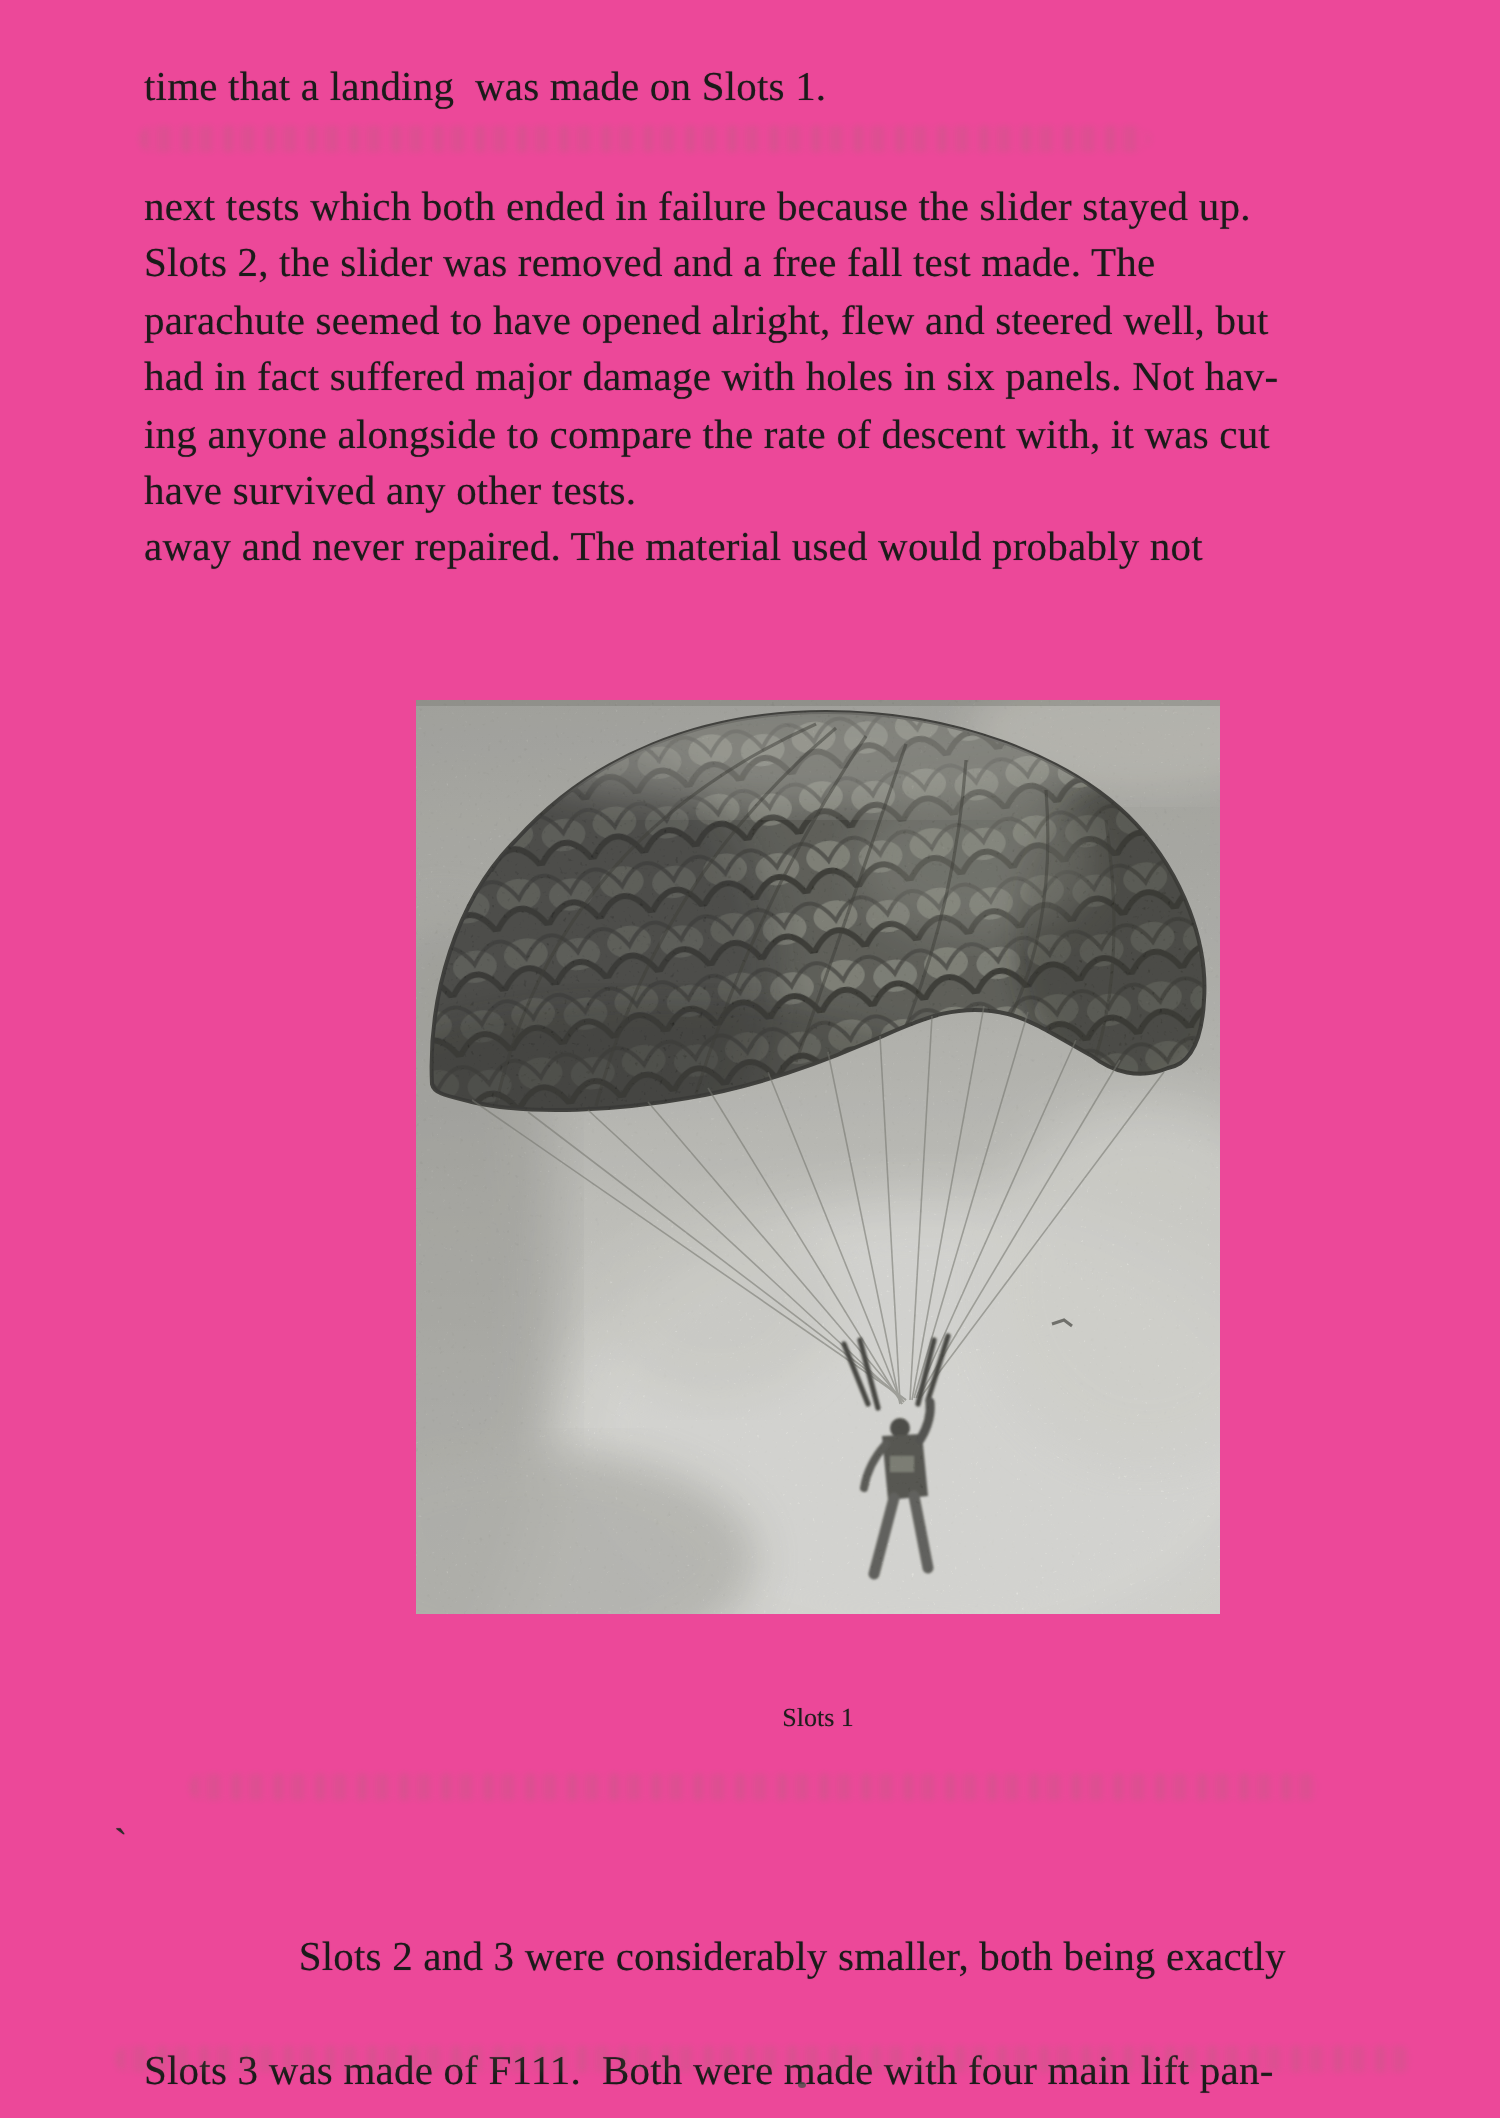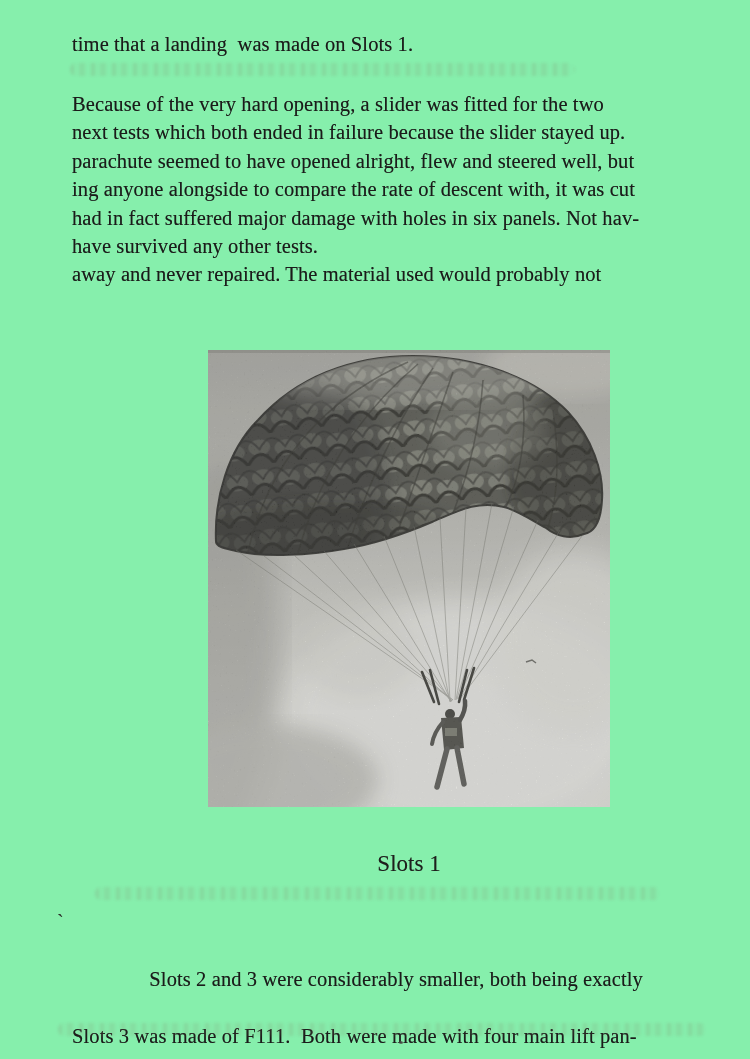--- a/index.html
+++ b/index.html
@@ -1,40 +1,40 @@
 <!DOCTYPE html>
 <html><head>
 <meta charset="utf-8">
 <style>
   html,body{margin:0;padding:0;}
   body{width:750px;height:1059px;background:#ffffff;overflow:hidden;}
   .page{
     position:relative;width:750px;height:1059px;
-    background:#86efac;
+    background:#ec4899;
     font-family:"Liberation Serif","DejaVu Serif",serif;
     color:#1b1b1a;
   }
   .para{position:absolute;left:72px;}
   .line{
     font-size:20.5px;line-height:28.4px;white-space:pre;
     letter-spacing:0.1px;
     text-shadow:0 0 0.5px rgba(20,20,20,0.45);
   }
   .p1{top:30px;}
   .p2{top:90px;}
   .p3{top:908px;}
   .p3 .first-line{position:relative;}
   .p3 .indented{margin-left:46px;margin-top:11px;}
   .stray-mark{
     position:absolute;left:-15px;top:0;
     font-size:20px;color:#2c2c2a;
   }
   .photo-caption{
     position:absolute;left:208px;top:851px;width:402px;
-    text-align:center;font-size:23px;color:#1e1e1c;
+    text-align:center;font-size:13px;color:#1e1e1c;
     text-shadow:0 0 0.5px rgba(20,20,20,0.4);
   }
   .photo-frame{
     position:absolute;left:208px;top:350px;width:402px;height:457px;
     margin:0;padding:0;
   }
   .photo-frame svg{display:block;width:402px;height:457px;}
   
   .ghost{
     position:absolute;height:13px;border-radius:6px;
@@ -59,25 +59,25 @@
 
 <div class="page">
 
   <div class="para p1">
     <div class="line">time that a landing  was made on Slots 1.</div>
   </div>
 
   <div class="ghost ghost-1"></div>
 
   <div class="para p2">
-    <div class="line">Because of the very hard opening, a slider was fitted for the two</div>
     <div class="line">next tests which both ended in failure because the slider stayed up.</div>
+    <div class="line">Slots 2, the slider was removed and a free fall test made. The</div>
     <div class="line">parachute seemed to have opened alright, flew and steered well, but</div>
+    <div class="line">had in fact suffered major damage with holes in six panels. Not hav-</div>
     <div class="line">ing anyone alongside to compare the rate of descent with, it was cut</div>
-    <div class="line">had in fact suffered major damage with holes in six panels. Not hav-</div>
     <div class="line">have survived any other tests.</div>
     <div class="line">away and never repaired. The material used would probably not</div>
   </div>
 
   <figure class="photo-frame">
     <svg viewBox="0 0 402 457" xmlns="http://www.w3.org/2000/svg">
       <defs>
         <linearGradient id="skyGrad" x1="0" y1="0" x2="0" y2="1">
           <stop offset="0" stop-color="#b2b2ab"></stop>
           <stop offset="0.3" stop-color="#c2c2bb"></stop>

